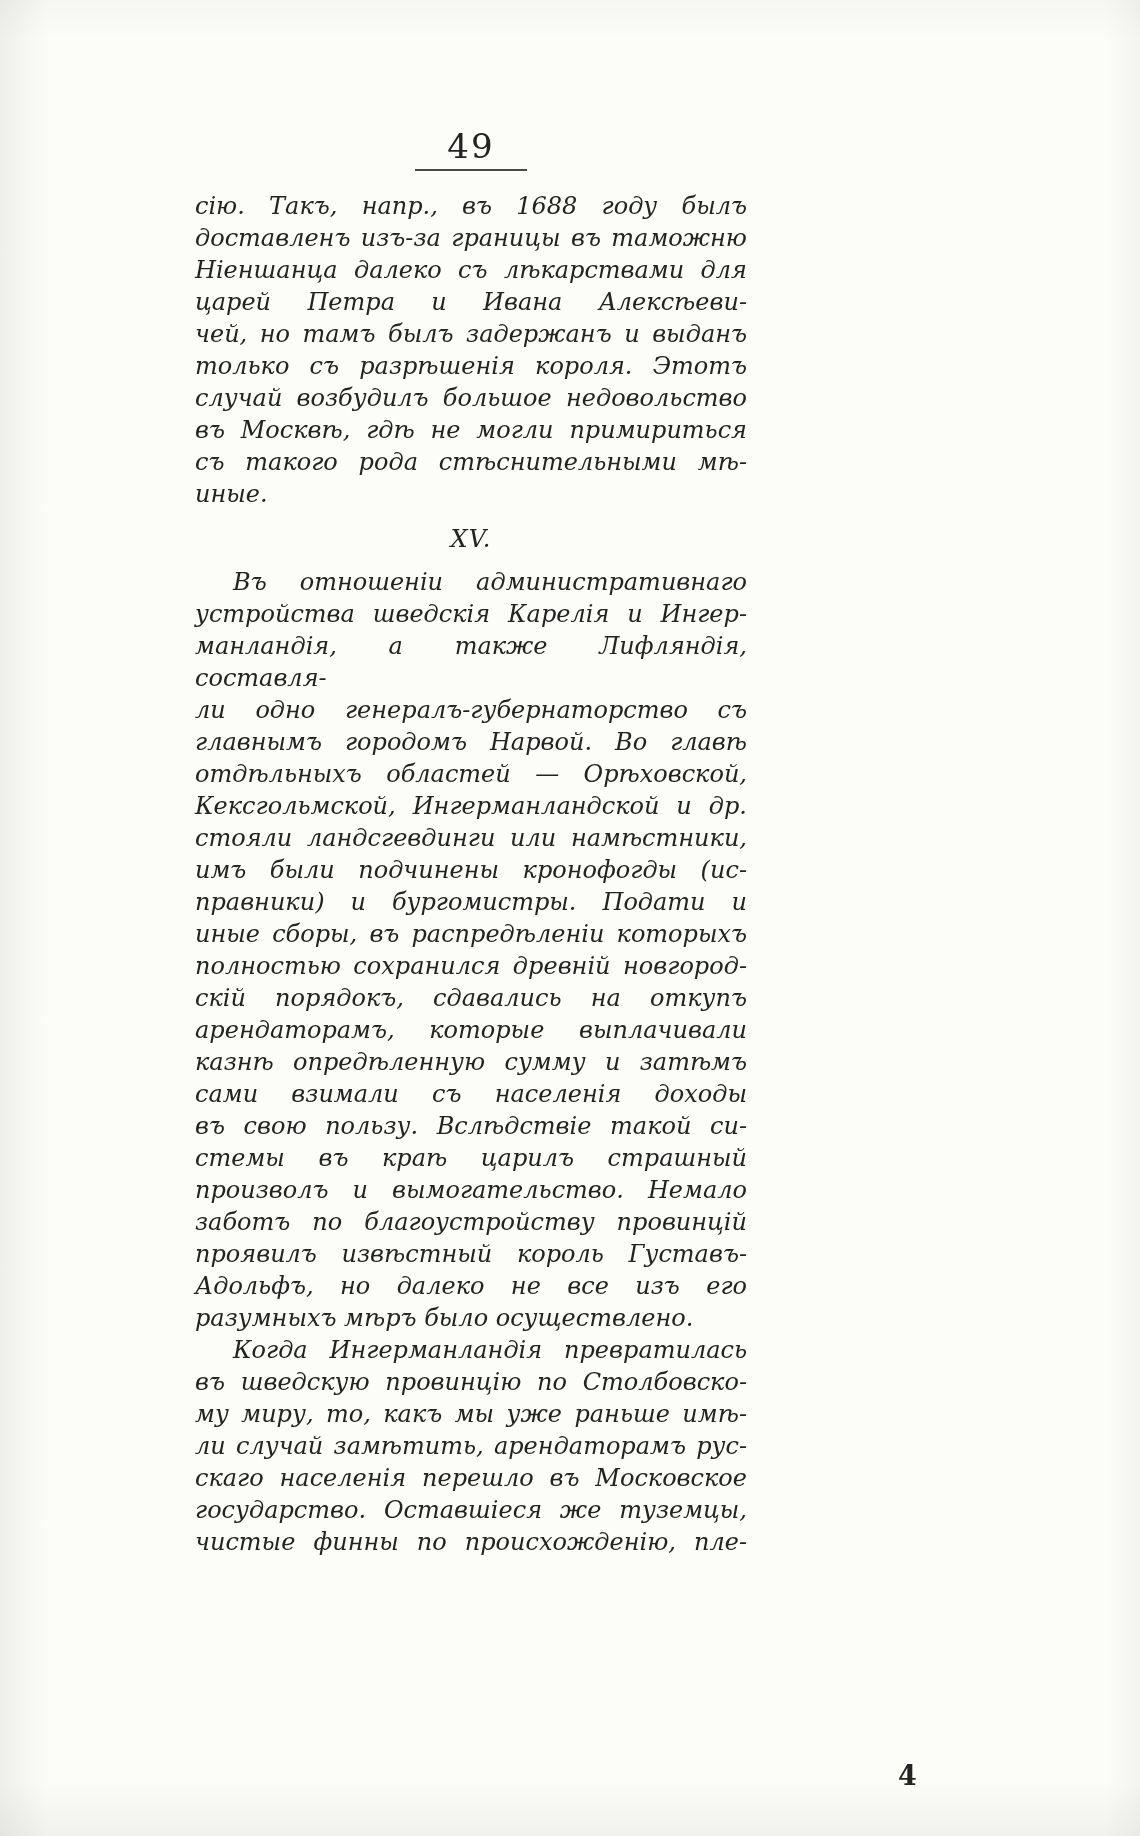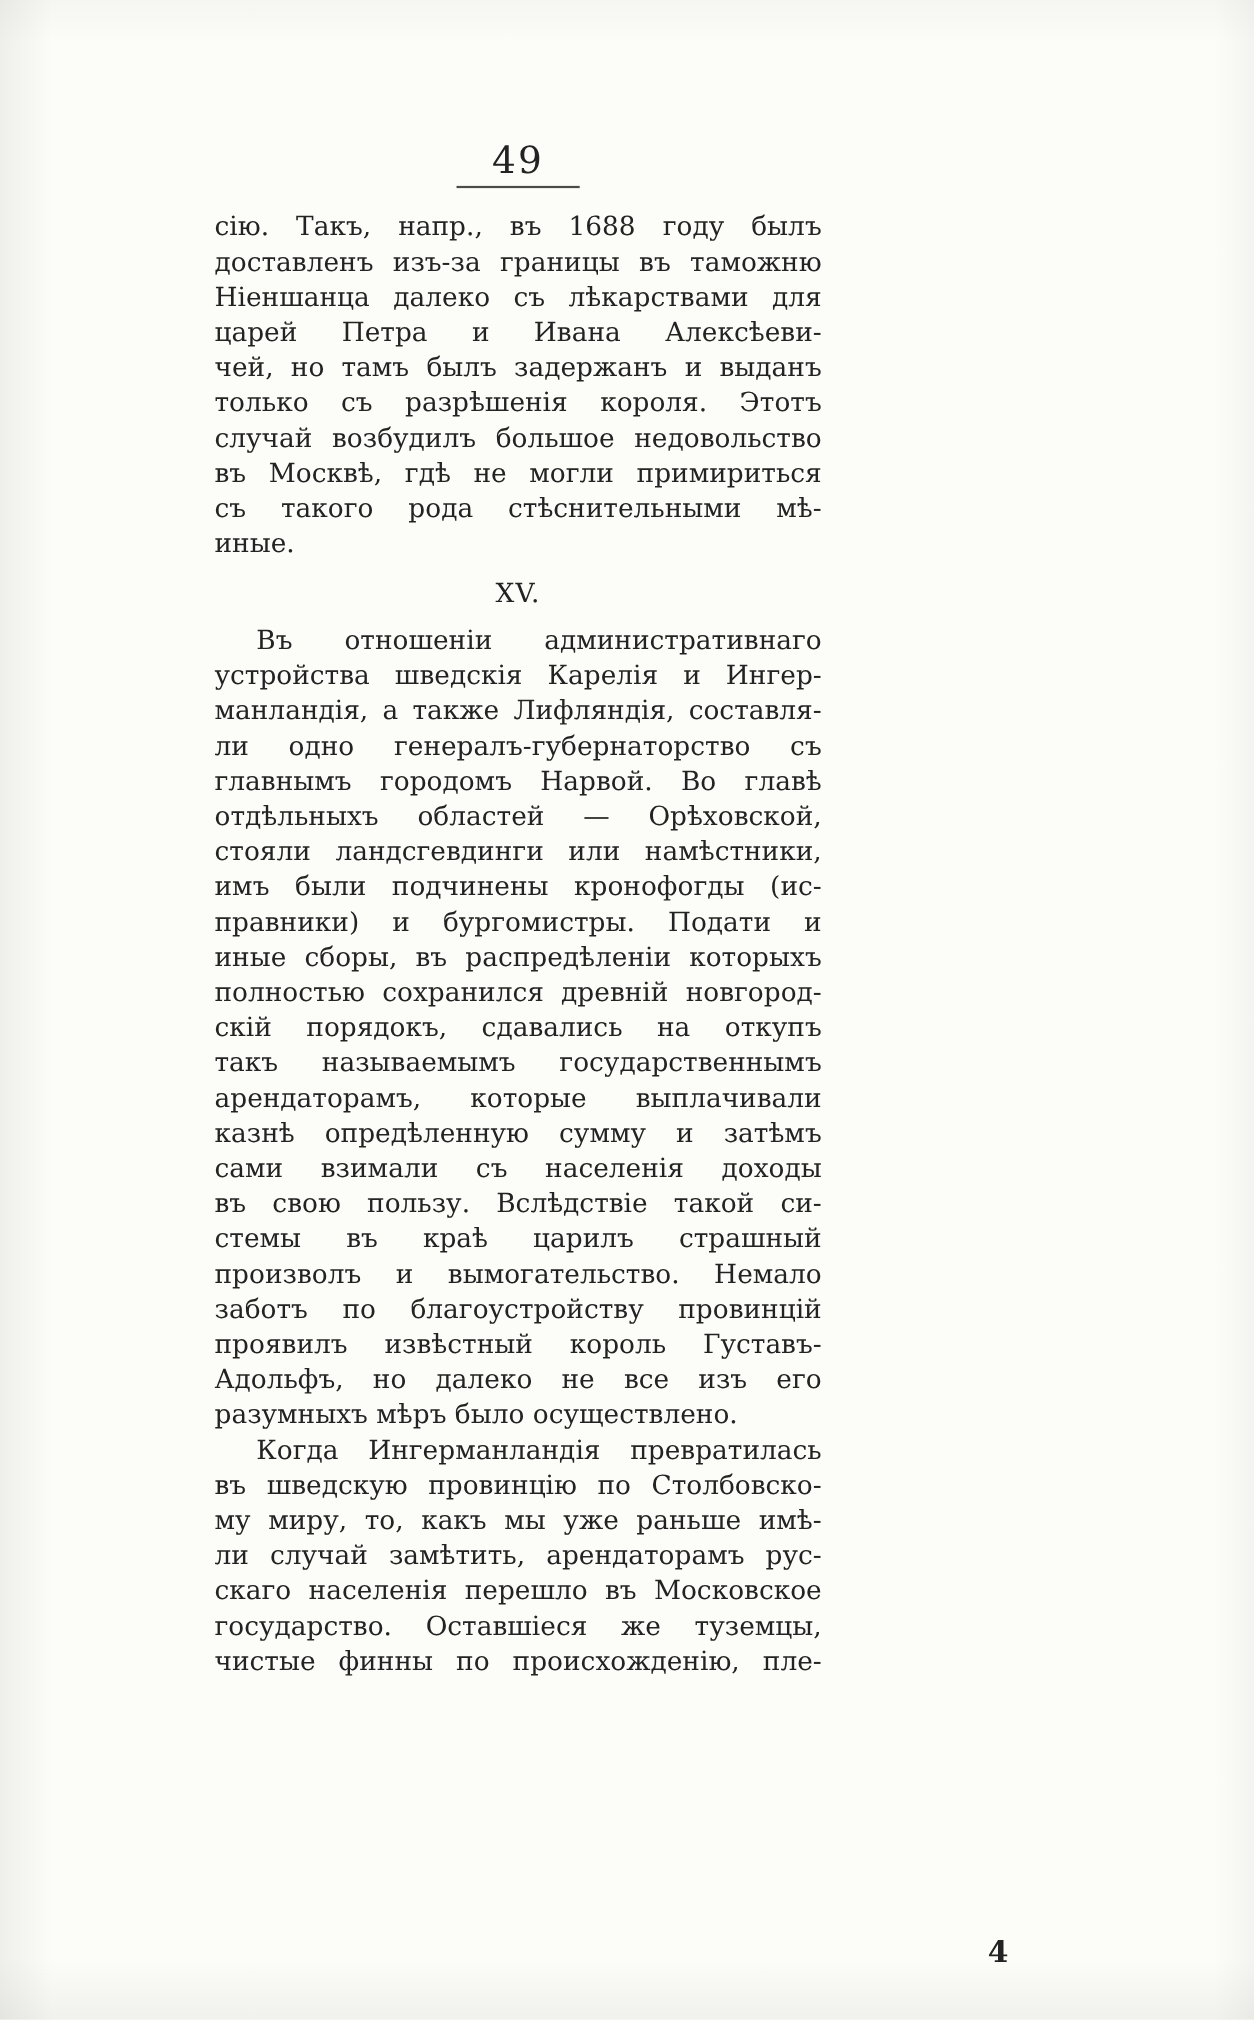--- a/index.html
+++ b/index.html
@@ -19,21 +19,21 @@
     position:absolute; top:130px; left:195px; width:552px;
     text-align:center; font-size:34px; line-height:32px;
   }
   .page-number-wrap .num {
     display:inline-block; padding:0 32px 7px;
     border-bottom:2px solid var(--rule);
     letter-spacing:2px;
   }
   .content {
     position:absolute; top:190px; left:195px; width:552px;
-    font-size:24px; line-height:32px;
+    font-size:24px; line-height:32px;font-style:italic;
   }
   .paragraph { margin:0; }
   .line {
     text-align:justify;
     text-align-last:justify;
     min-height:32px;
   }
   .line.indent { text-indent:38px; }
   .line.para-end { text-align-last:left; }
   .heading {
@@ -66,27 +66,27 @@
       <div class="line para-end">иные.</div>
     </div>
     <div class="heading">XV.</div>
     <div class="paragraph">
       <div class="line indent">Въ отношеніи административнаго</div>
       <div class="line">устройства шведскія Карелія и Ингер-</div>
       <div class="line">манландія, а также Лифляндія, составля-</div>
       <div class="line">ли одно генералъ-губернаторство съ</div>
       <div class="line">главнымъ городомъ Нарвой. Во главѣ</div>
       <div class="line">отдѣльныхъ областей — Орѣховской,</div>
+      <div class="line">Кексгольмской, Ингерманландской и др.</div>
       <div class="line">стояли ландсгевдинги или намѣстники,</div>
       <div class="line">имъ были подчинены кронофогды (ис-</div>
       <div class="line">правники) и бургомистры. Подати и</div>
       <div class="line">иные сборы, въ распредѣленіи которыхъ</div>
       <div class="line">полностью сохранился древній новгород-</div>
       <div class="line">скій порядокъ, сдавались на откупъ</div>
-      <div class="line">такъ называемымъ государственнымъ</div>
       <div class="line">арендаторамъ, которые выплачивали</div>
       <div class="line">казнѣ опредѣленную сумму и затѣмъ</div>
       <div class="line">сами взимали съ населенія доходы</div>
       <div class="line">въ свою пользу. Вслѣдствіе такой си-</div>
       <div class="line">стемы въ краѣ царилъ страшный</div>
       <div class="line">произволъ и вымогательство. Немало</div>
       <div class="line">заботъ по благоустройству провинцій</div>
       <div class="line">проявилъ извѣстный король Густавъ-</div>
       <div class="line">Адольфъ, но далеко не все изъ его</div>
       <div class="line para-end">разумныхъ мѣръ было осуществлено.</div>

